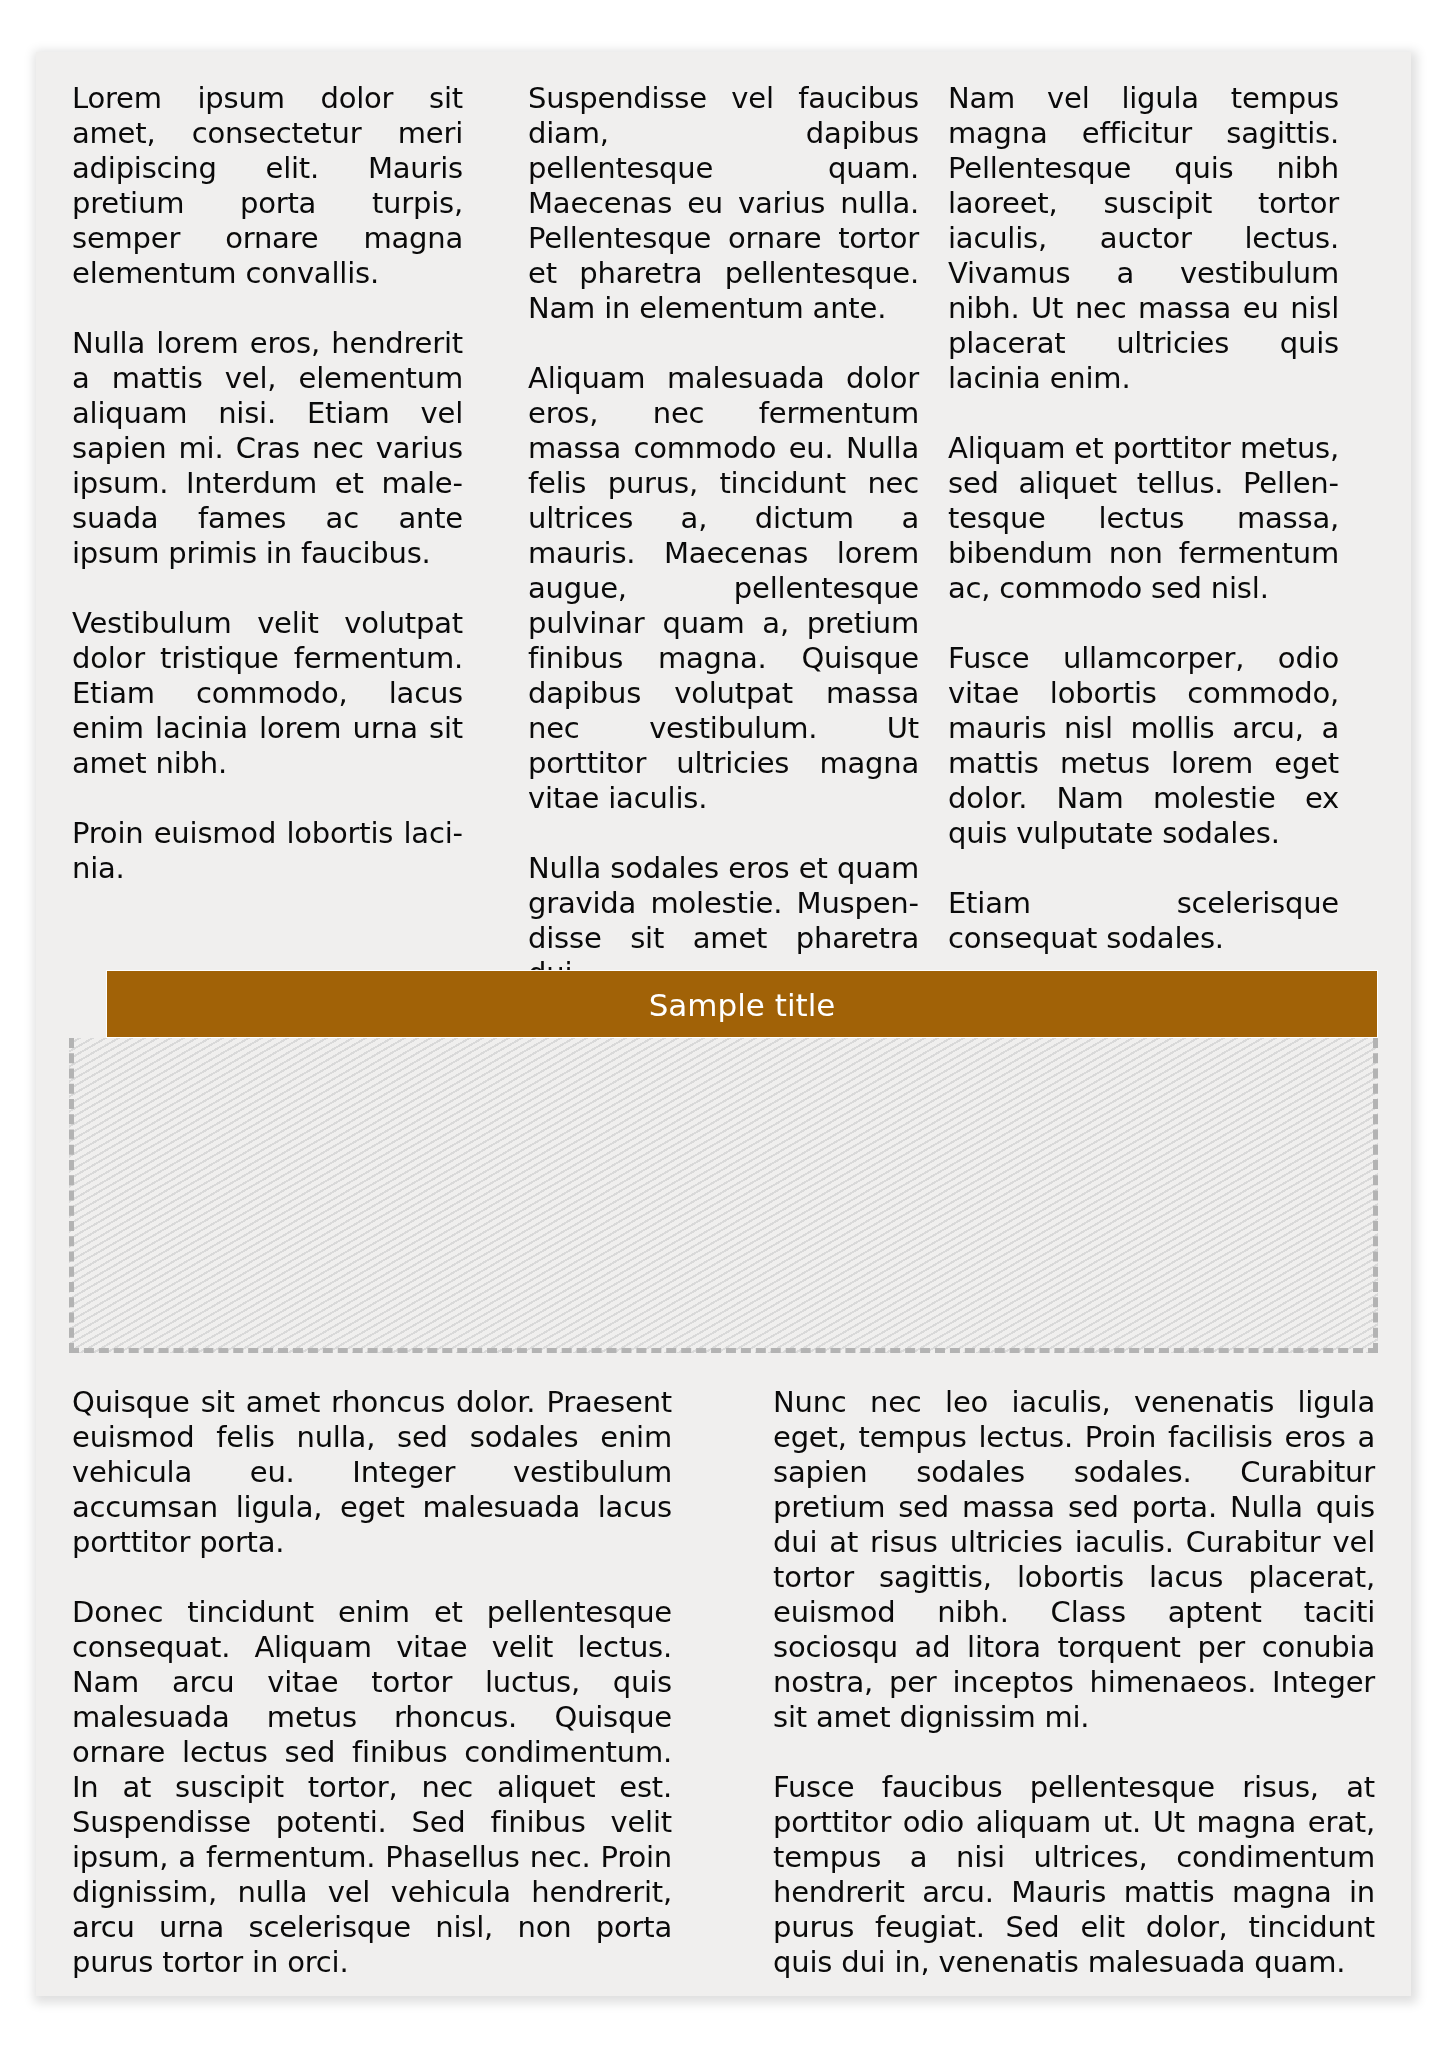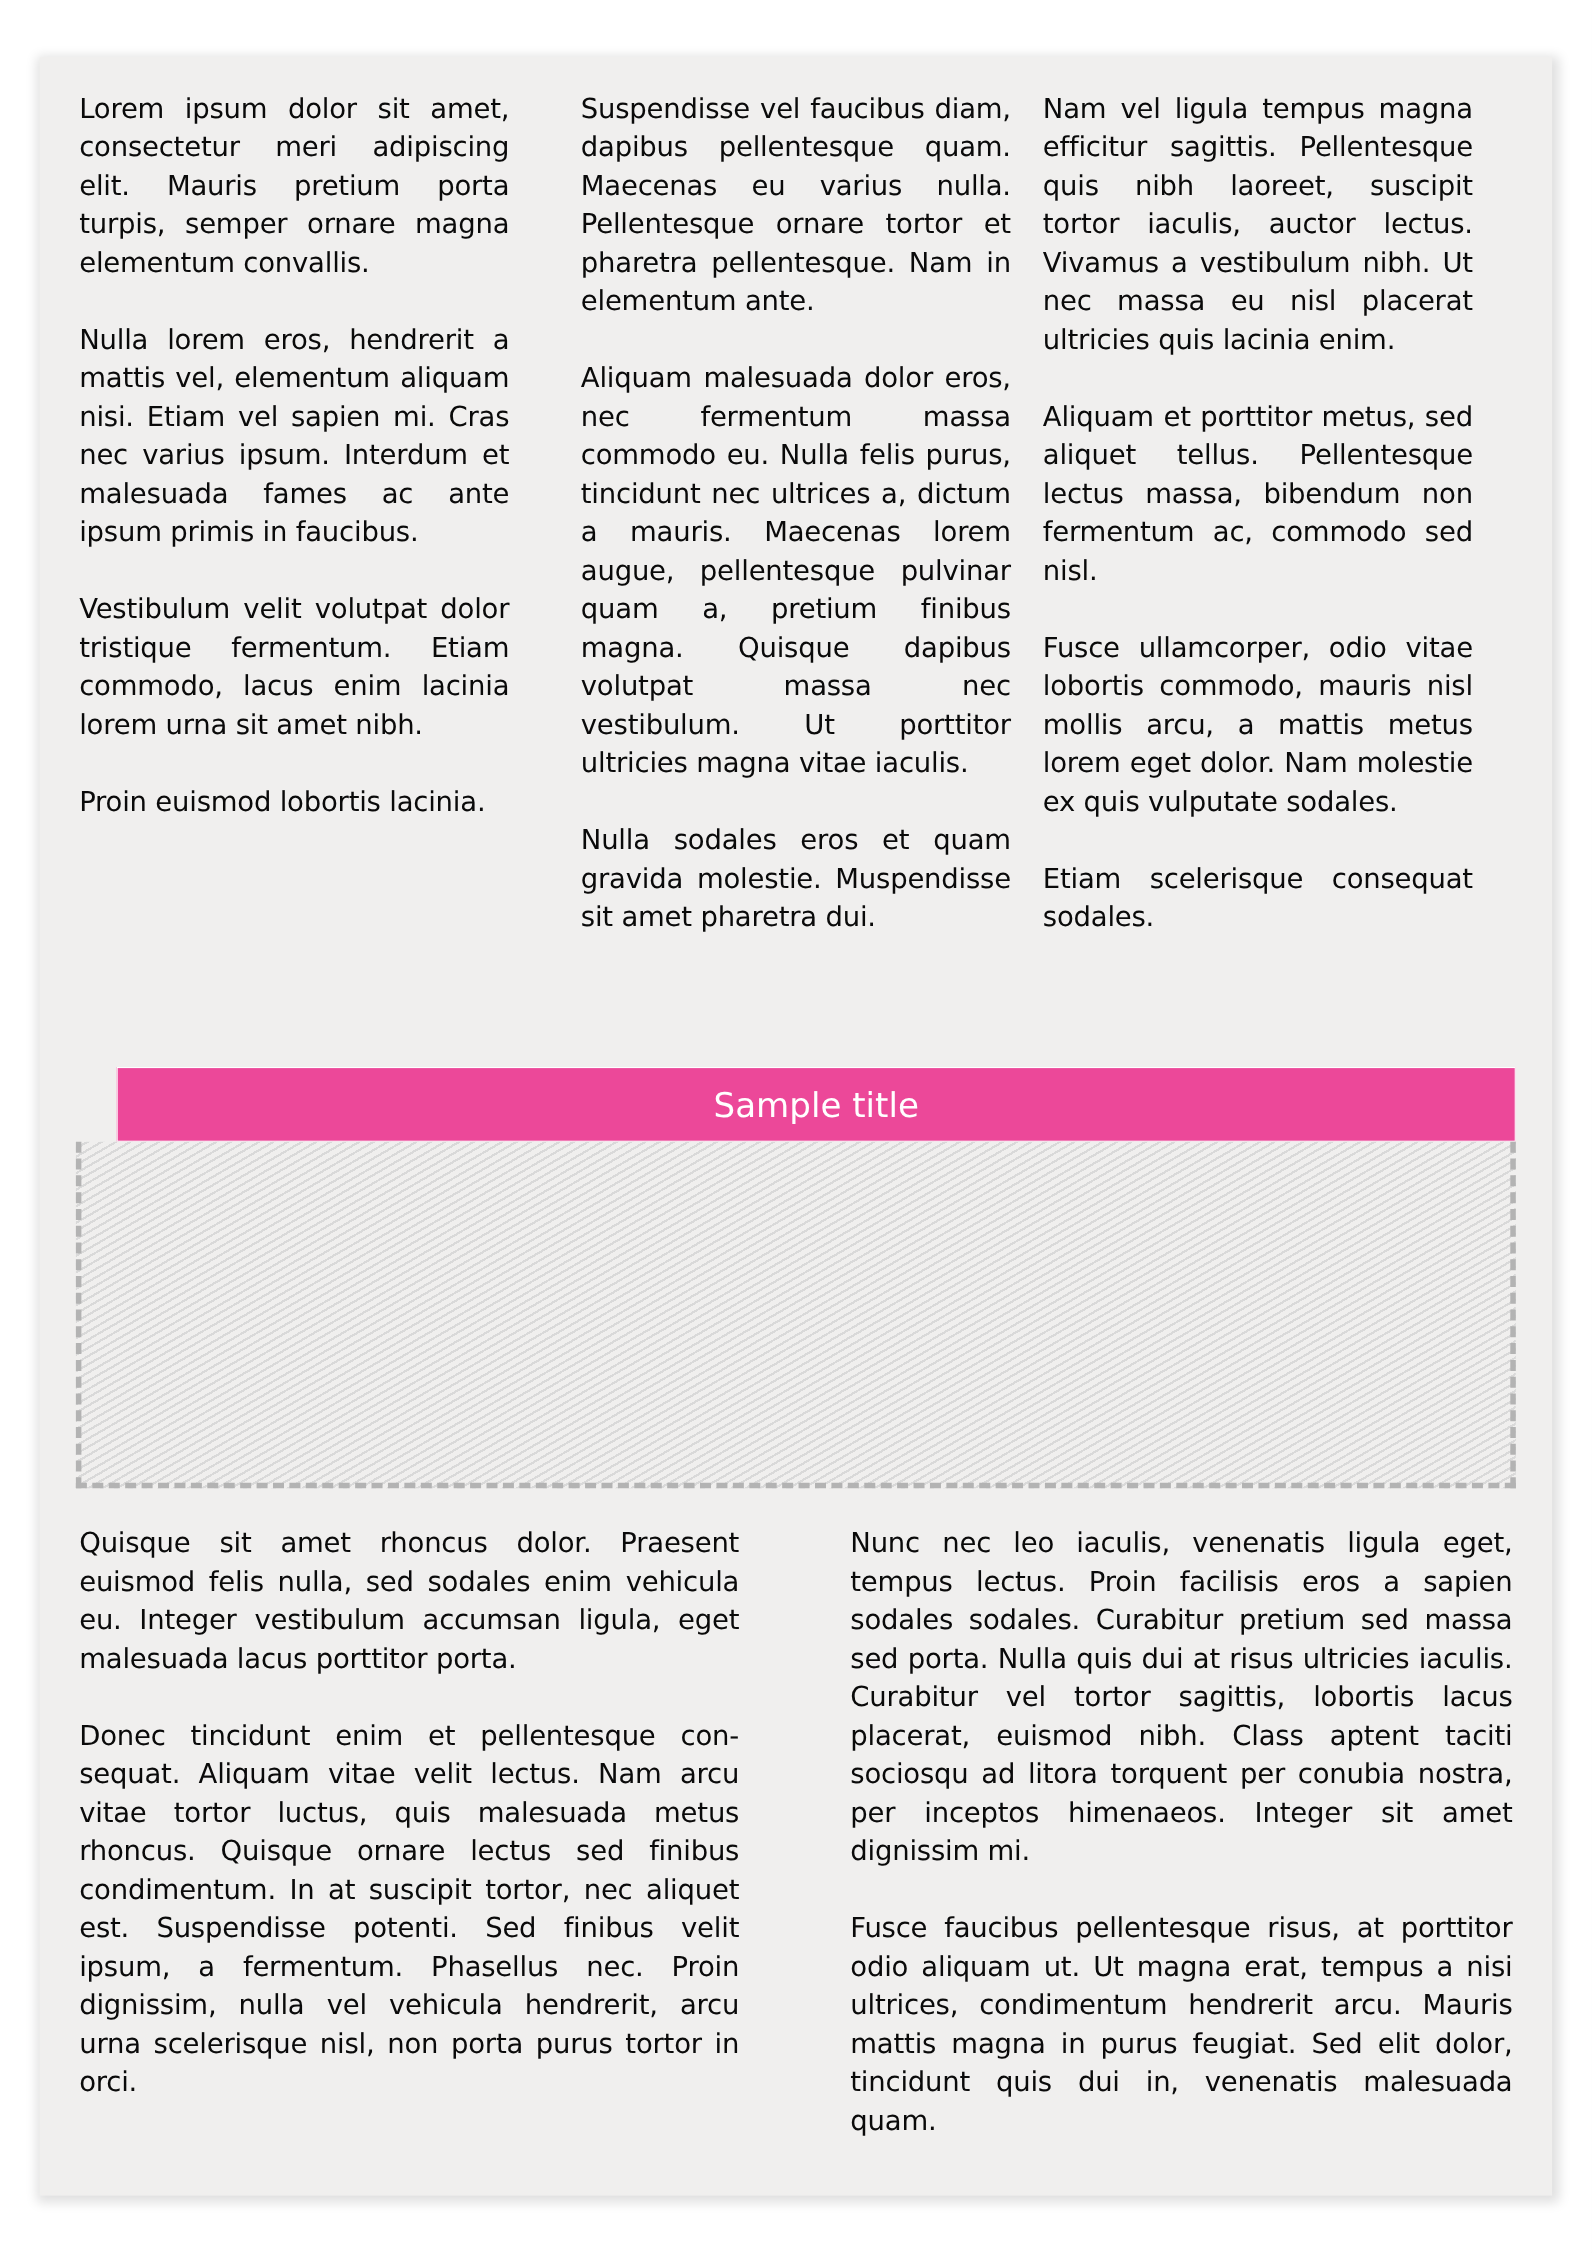--- a/index.html
+++ b/index.html
@@ -19,21 +19,21 @@
     left: 36px;
     top: 52px;
     width: 1375px;
     height: 1944px;
     background: #f0efee;
     box-shadow: 2px 3px 10px 4px rgba(0,0,0,0.13);
   }
   .col {
     position: absolute;
     color: #0a0a0a;
-    font-size: 25px;
+    font-size: 29px;
     line-height: 35px;
     text-align: justify;
     hyphens: manual;
     letter-spacing: -0.2px;
   }
   .col p {
     margin: 0 0 35px 0;
   }
   .col p:last-child { margin-bottom: 0; }
 
@@ -45,21 +45,21 @@
 
   
   .figure {
     position: absolute;
     left: 33px;
     top: 918px;
     width: 1309px;
   }
   .figure-title {
     height: 68px;
-    background: #ec4899;
+    background: #a16207;
     color: #ffffff;
     font-size: 31px;
     line-height: 68px;
     text-align: center;
     border: 1px solid #ffffff;
     box-sizing: border-box;
     margin-left: 37px;
   }
   .figure-body {
     position: relative;

